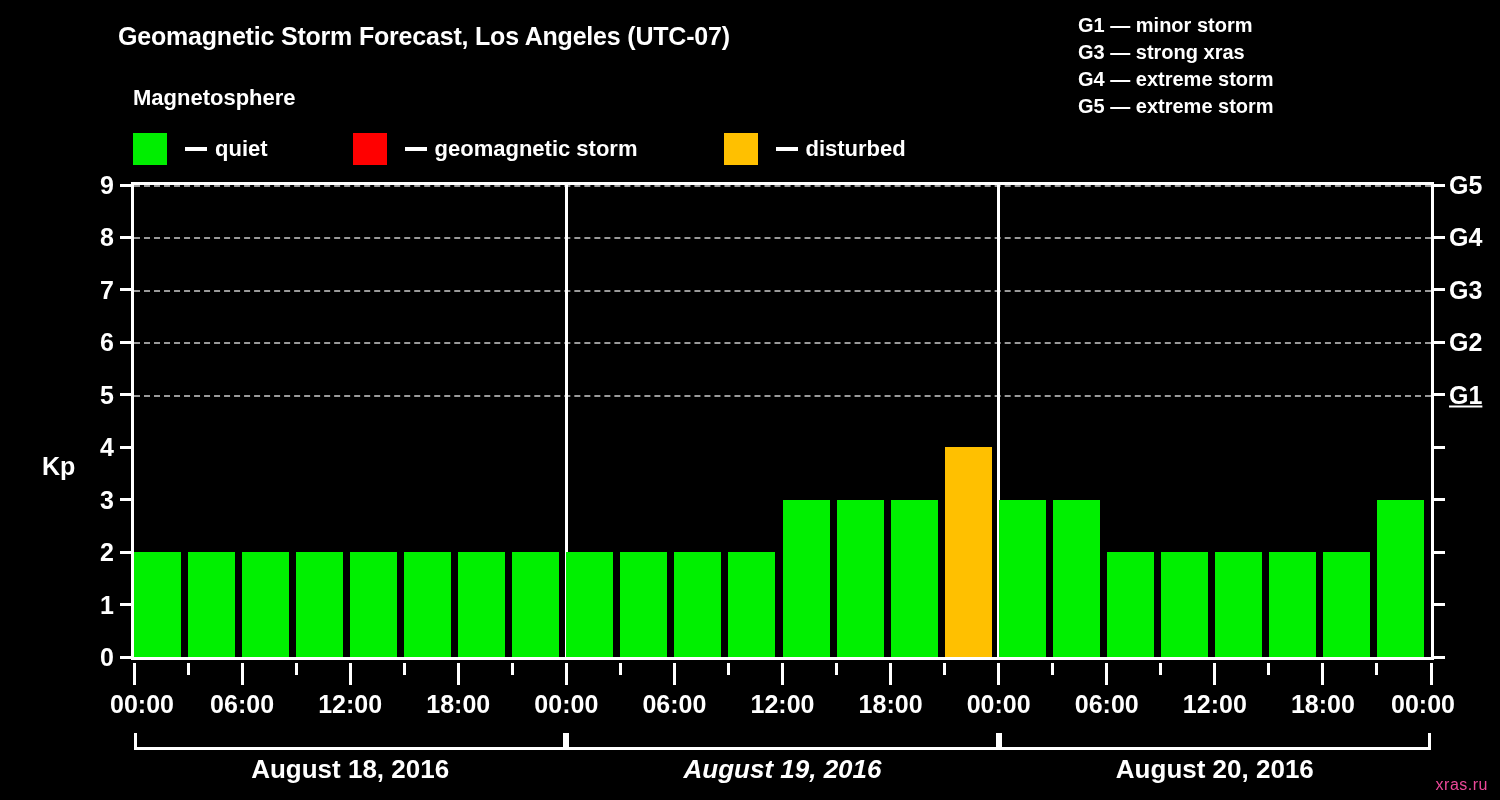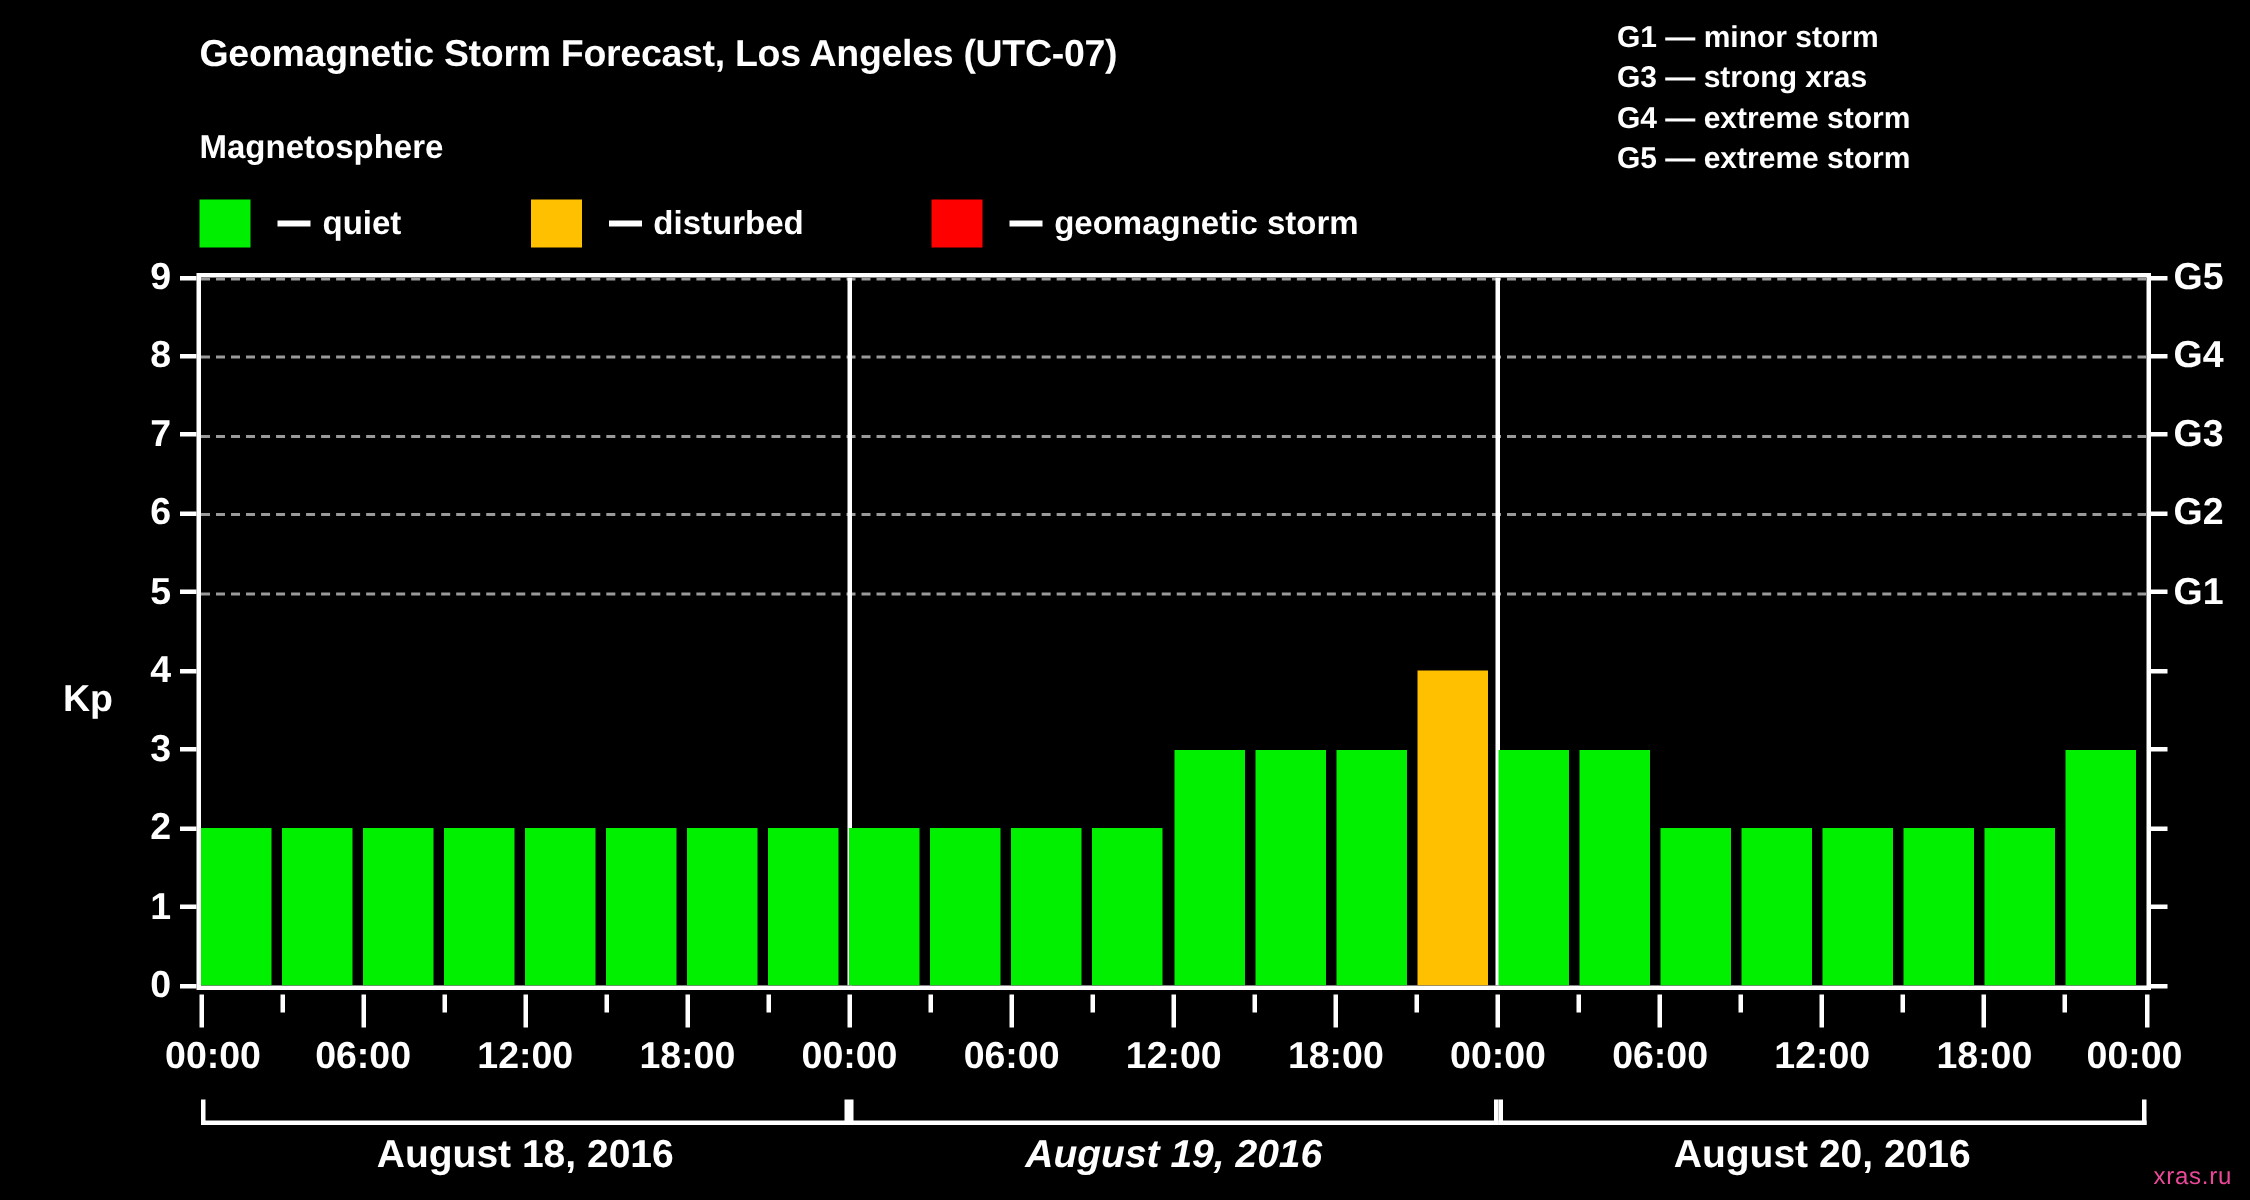--- a/index.html
+++ b/index.html
@@ -12,21 +12,21 @@
     height: 800px;
     overflow: hidden;
     font-family: "Liberation Sans", sans-serif;
     color: #ffffff;
     position: relative;
   }
 
   
   #chart-title {
     position: absolute;
-    left: 133px;
+    left: 118px;
     top: 22px;
     font-size: 25px;
     font-weight: bold;
     letter-spacing: -0.2px;
     white-space: nowrap;
   }
   #magnetosphere-label {
     position: absolute;
     left: 133px;
     top: 85px;
@@ -210,29 +210,29 @@
 
 <div id="chart-title">Geomagnetic Storm Forecast, Los Angeles (UTC-07)</div>
 <div id="magnetosphere-label">Magnetosphere</div>
 
 <div id="condition-legend">
     <div class="cond-item">
       <span class="cond-swatch" style="background: rgb(0, 238, 0);"></span>
       <span class="cond-dash"></span>
       <span class="cond-text">quiet</span>
     </div>
+    <div class="cond-item" style="margin-left: 85px;">
+      <span class="cond-swatch" style="background: rgb(255, 0, 0);"></span>
+      <span class="cond-dash"></span>
+      <span class="cond-text">geomagnetic storm</span>
+    </div>
     <div class="cond-item" style="margin-left: 86px;">
       <span class="cond-swatch" style="background: rgb(255, 192, 0);"></span>
       <span class="cond-dash"></span>
       <span class="cond-text">disturbed</span>
-    </div>
-    <div class="cond-item" style="margin-left: 85px;">
-      <span class="cond-swatch" style="background: rgb(255, 0, 0);"></span>
-      <span class="cond-dash"></span>
-      <span class="cond-text">geomagnetic storm</span>
     </div>
   </div>
 
 <div id="g-legend">
     <div class="g-row">G1 — minor storm</div>
     <div class="g-row">G3 — strong xras</div>
     <div class="g-row">G4 — extreme storm</div>
     <div class="g-row">G5 — extreme storm</div>
   </div>
 
@@ -296,21 +296,21 @@
     <div class="ytick-right" style="top: 655.5px;"></div>
     <div class="ytick-right" style="top: 603.056px;"></div>
     <div class="ytick-right" style="top: 550.611px;"></div>
     <div class="ytick-right" style="top: 498.167px;"></div>
     <div class="ytick-right" style="top: 445.722px;"></div>
     <div class="ytick-right" style="top: 393.278px;"></div>
     <div class="ytick-right" style="top: 340.833px;"></div>
     <div class="ytick-right" style="top: 288.389px;"></div>
     <div class="ytick-right" style="top: 235.944px;"></div>
     <div class="ytick-right" style="top: 183.5px;"></div>
-    <div class="ylabel-right" style="top: 394.778px;">G1</div>
+    <div class="ylabel-right" style="top: 394.778px; text-decoration: underline;">G1</div>
     <div class="ylabel-right" style="top: 342.333px;">G2</div>
     <div class="ylabel-right" style="top: 289.889px;">G3</div>
     <div class="ylabel-right" style="top: 237.444px;">G4</div>
     <div class="ylabel-right" style="top: 185px;">G5</div>
     <div id="kp-axis-title">Kp</div>
     <div class="xtick major" style="left: 132.5px;"></div>
     <div class="xtick minor" style="left: 186.542px;"></div>
     <div class="xtick major" style="left: 240.583px;"></div>
     <div class="xtick minor" style="left: 294.625px;"></div>
     <div class="xtick major" style="left: 348.667px;"></div>

